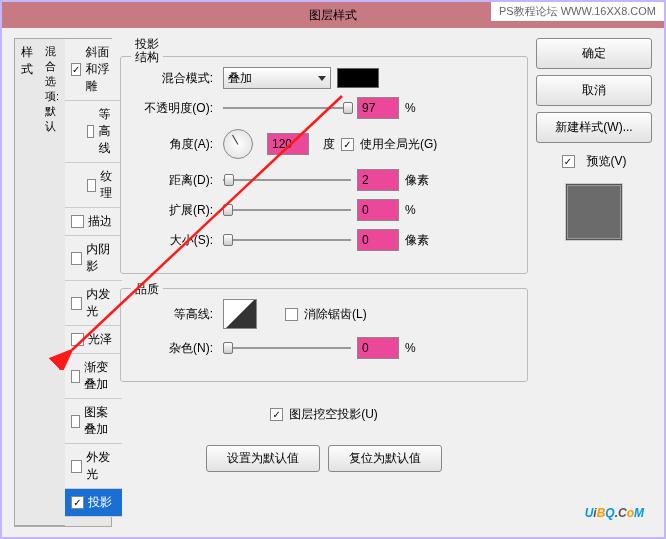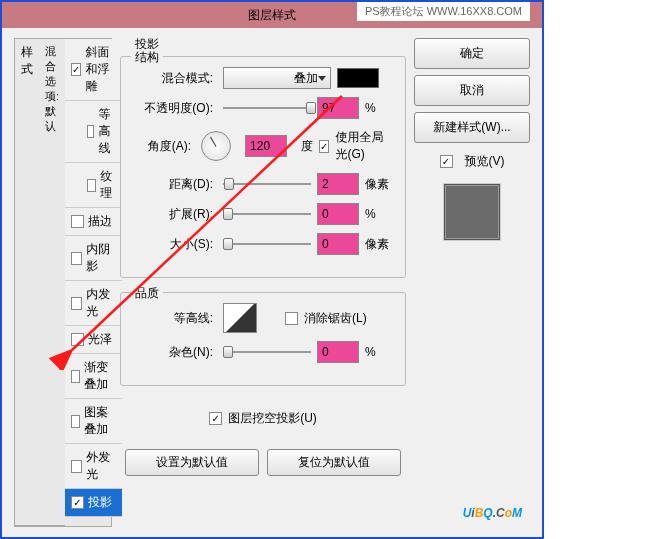--- a/index.html
+++ b/index.html
@@ -1,48 +1,48 @@
 <!DOCTYPE html>
 <html><head>
 <meta charset="utf-8">
 <style>
 *{box-sizing:border-box;margin:0;padding:0;font-family:"Microsoft YaHei",SimSun,sans-serif;font-size:12px}
 body{background:#fff}
-.outer{position:relative;width:544px;height:539px;border:2px solid #1d4ed8}
+.outer{position:relative;width:666px;height:539px;border:2px solid #c4b5fd}
 .titlebar{position:absolute;top:0;left:0;right:0;height:26px;background:#c87a83;text-align:center;line-height:26px;color:#000}
-.watermark-top{position:absolute;top:0;right:12px;background:#fff;color:#666;padding:2px 8px;font-size:11px;z-index:10}
+.watermark-top{position:absolute;top:0;right:0;background:#fff;color:#666;padding:2px 8px;font-size:11px;z-index:10}
 .content{position:absolute;top:26px;left:0;right:0;bottom:0;background:#f0f0f0;display:flex;padding:10px 12px;gap:8px}
 .styles-panel{width:98px;display:flex;flex-direction:row;border:1px solid #aaa;background:#e8e8e8}
 .style-header{border-bottom:1px solid #aaa;padding:5px 6px;background:#e8e8e8}
 .style-header.sub{font-size:11px}
 .style-row{border-bottom:1px solid #ccc;padding:5px 6px;display:flex;align-items:center;gap:4px;cursor:pointer;background:#f0f0f0}
 .style-row.indent{padding-left:22px}
 .style-row.selected{background:#1a6fd4;color:#fff}
 .cb{width:13px;height:13px;border:1px solid #888;background:#fff;display:inline-flex;align-items:center;justify-content:center;font-size:10px;color:#000}
 .cb.checked::after{content:"✓"}
 .main-panel{flex:1;display:flex;flex-direction:column;gap:4px}
 .fieldset{border:1px solid #bbb;border-radius:3px;padding:10px 14px 14px;position:relative;margin-top:6px;background:#f0f0f0}
 .legend{position:absolute;top:-8px;left:10px;background:#f0f0f0;padding:0 4px;font-size:12px}
 .section-title{position:absolute;top:-21px;left:10px;background:#f0f0f0;padding:0 4px}
 .row{display:flex;align-items:center;margin-bottom:8px;gap:6px}
 .lbl{width:82px;text-align:right;padding-right:4px}
-.select{width:108px;height:22px;border:1px solid #888;background:linear-gradient(#fff,#e0e0e0);display:flex;align-items:center;padding:8px 4px;justify-content:flex-end}
+.select{width:108px;height:22px;border:1px solid #888;background:linear-gradient(#fff,#e0e0e0);display:flex;align-items:center;padding:8px 4px;justify-content:space-between}
 .select .tri{width:0;height:0;border-left:4px solid transparent;border-right:4px solid transparent;border-top:5px solid #333}
 .swatch{width:42px;height:20px;background:#000;border:1px solid #666}
 .slider{flex:1;height:16px;position:relative;max-width:128px}
 .slider-track{position:absolute;top:7px;left:0;right:0;height:2px;background:#999}
 .slider-thumb{position:absolute;top:2px;width:10px;height:12px;background:linear-gradient(#fff,#ccc);border:1px solid #777;border-radius:2px}
 .num-input{width:42px;height:22px;border:1px solid #888;background:#ec4899;text-align:left;padding:0 4px;display:flex;align-items:center}
 .unit{width:26px}
 .dial-wrap{display:flex;align-items:center;gap:14px}
 .dial{width:30px;height:30px;border:1px solid #888;border-radius:50%;background:radial-gradient(#fff,#ddd);position:relative}
 .dial-hand{position:absolute;left:50%;top:50%;width:11px;height:1px;background:#333;transform-origin:left center;transform:rotate(-120deg)}
 .contour-sw{width:34px;height:30px;border:1px solid #888;background:linear-gradient(135deg,#fff 0%,#fff 49%,#333 51%,#333 100%)}
 .btn-row{display:flex;gap:8px;justify-content:center;margin-top:10px}
-.ps-btn{border:1px solid #888;background:linear-gradient(#fdfdfd,#e2e2e2);border-radius:3px;padding:4px 30px;cursor:pointer;box-shadow:0 1px 0 #fff inset}
+.ps-btn{border:1px solid #888;background:linear-gradient(#fdfdfd,#e2e2e2);border-radius:3px;padding:4px 20px;cursor:pointer;box-shadow:0 1px 0 #fff inset}
 .right-panel{width:116px;display:flex;flex-direction:column;gap:6px;align-items:stretch}
 .right-btn{border:1px solid #888;background:linear-gradient(#fdfdfd,#e2e2e2);border-radius:3px;padding:6px 0;cursor:pointer;text-align:center;box-shadow:0 1px 0 #fff inset}
 .preview-check{display:flex;gap:12px;align-items:center;justify-content:center;margin-top:4px}
 .preview-box{width:56px;height:56px;background:#6b6b6b;border:1px solid #555;margin:8px auto;box-shadow:inset 0 0 0 1px #999,0 0 0 1px #ccc}
 .arrow-svg{position:absolute;top:88px;left:40px;pointer-events:none;z-index:5}
 .uibq{position:absolute;bottom:14px;right:20px;font-size:22px;font-weight:bold;font-style:italic}
 .uibq .u{color:#0099e5}.uibq .i{color:#555}.uibq .b{color:#ff9900}.uibq .q{color:#0099e5}.uibq .c{color:#555}.uibq .o{color:#ff9900}.uibq .m{color:#0099e5}
 </style>
 </head>
 <body>

